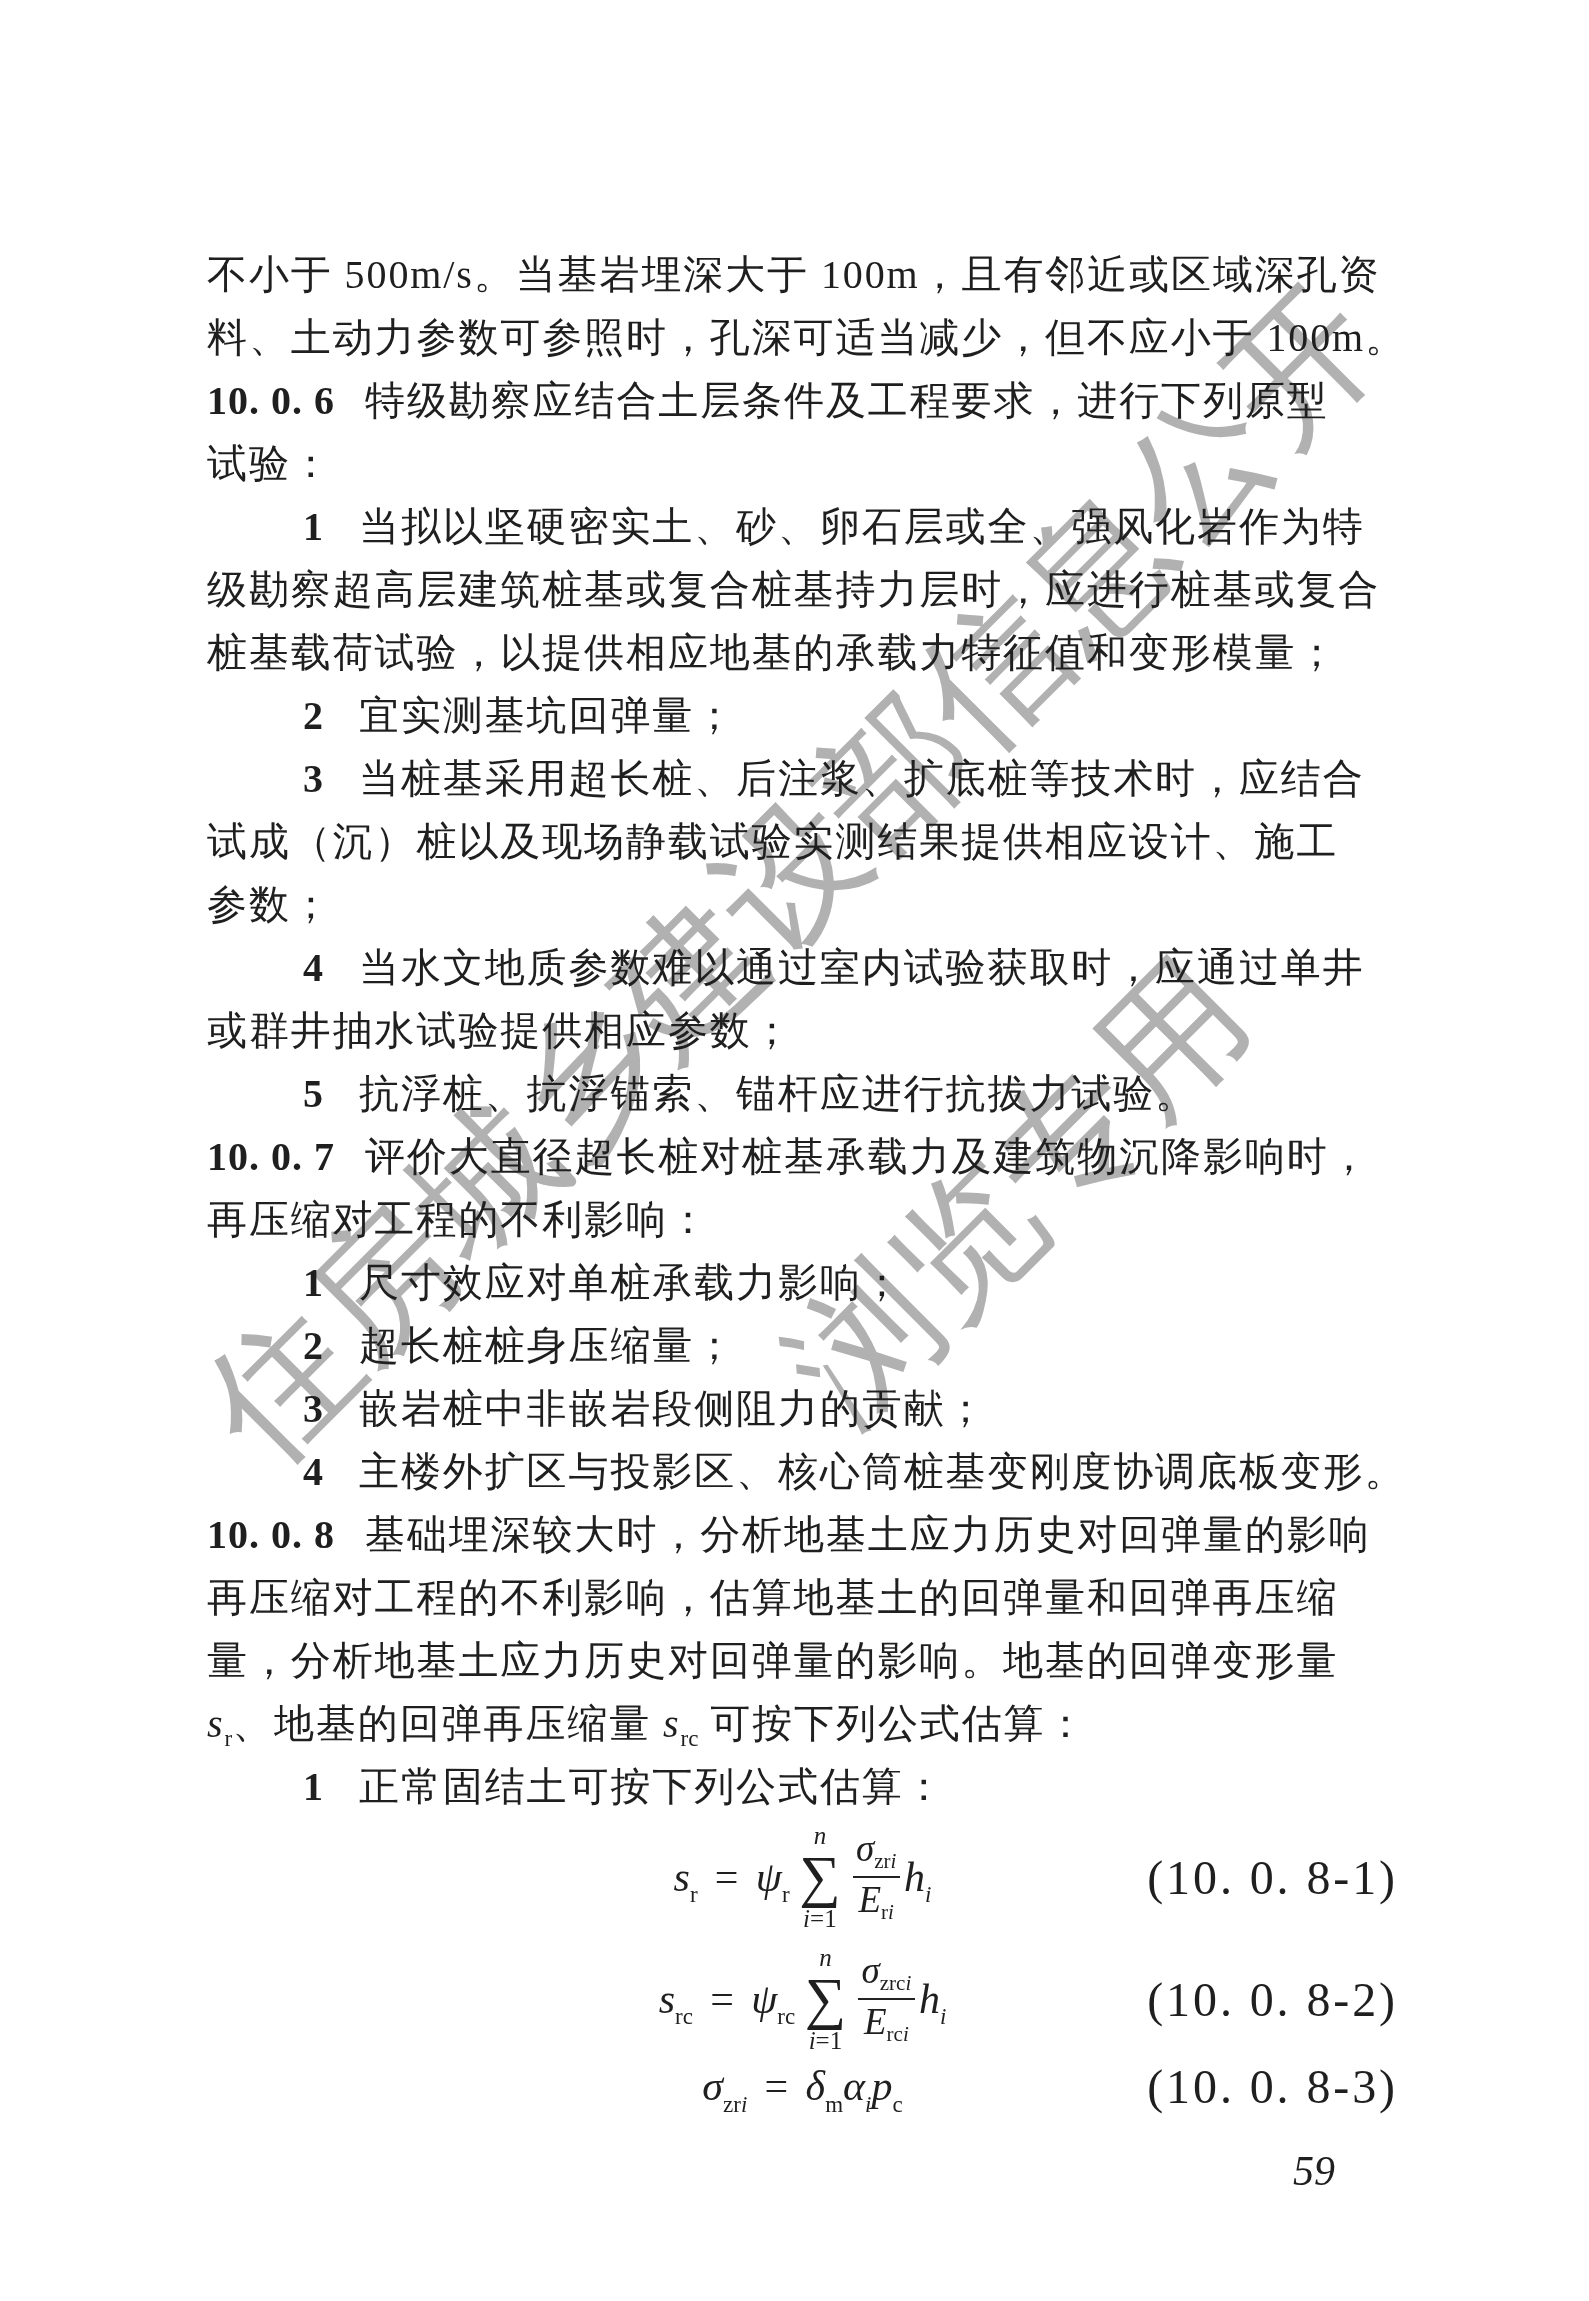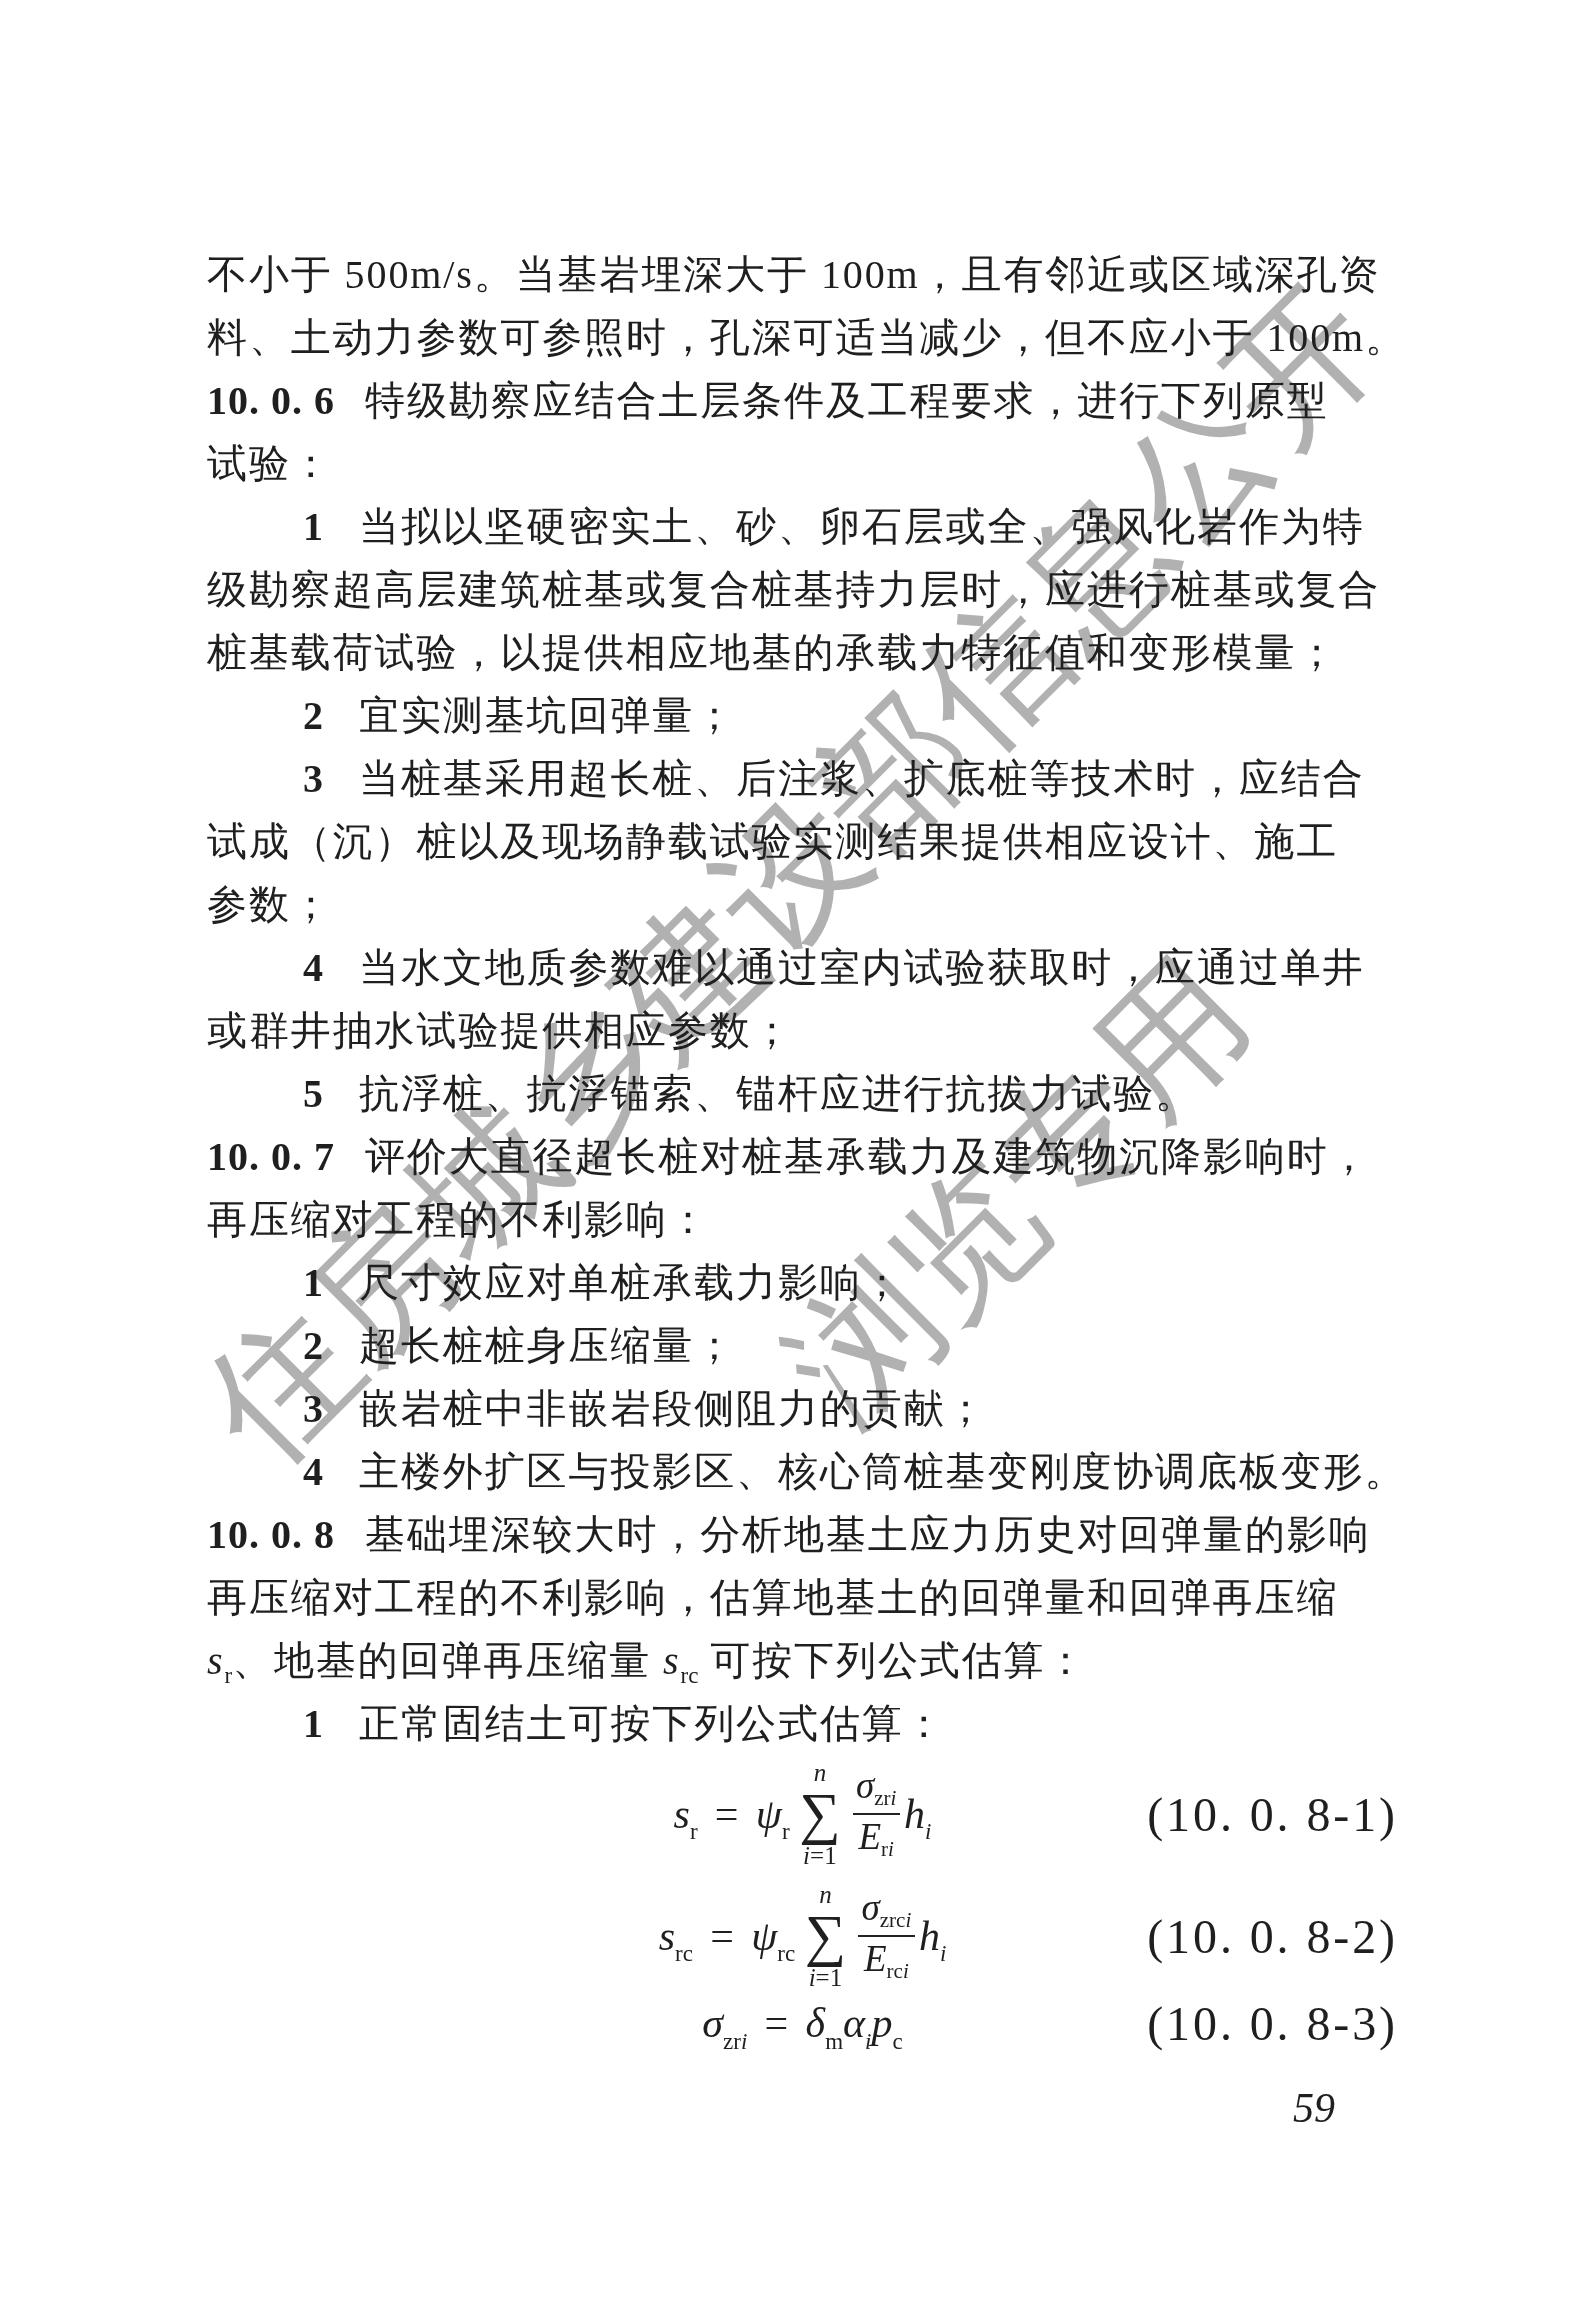--- a/index.html
+++ b/index.html
@@ -118,20 +118,21 @@
     <p class="line"><span>或群井抽水试验提供相应参数；</span></p>
     <p class="line item"><b class="num">5</b><span>抗浮桩、抗浮锚索、锚杆应进行抗拔力试验。</span></p>
     <p class="line"><b class="secnum">10. 0. 7</b><span>评价大直径超长桩对桩基承载力及建筑物沉降影响时，</span></p>
     <p class="line"><span>再压缩对工程的不利影响：</span></p>
     <p class="line item"><b class="num">1</b><span>尺寸效应对单桩承载力影响；</span></p>
     <p class="line item"><b class="num">2</b><span>超长桩桩身压缩量；</span></p>
     <p class="line item"><b class="num">3</b><span>嵌岩桩中非嵌岩段侧阻力的贡献；</span></p>
     <p class="line item"><b class="num">4</b><span>主楼外扩区与投影区、核心筒桩基变刚度协调底板变形。</span></p>
     <p class="line"><b class="secnum">10. 0. 8</b><span>基础埋深较大时，分析地基土应力历史对回弹量的影响</span></p>
     <p class="line"><span>再压缩对工程的不利影响，估算地基土的回弹量和回弹再压缩</span></p>
+    <p class="line"><span>量，分析地基土应力历史对回弹量的影响。地基的回弹变形量</span></p>
     <p class="line"><i>s</i><sub>r</sub><span>、地基的回弹再压缩量 </span><i>s</i><sub>rc</sub><span> 可按下列公式估算：</span></p>
     <p class="line item"><b class="num">1</b><span>正常固结土可按下列公式估算：</span></p>
   </main>
 
   <div class="formula-row fr1">
     <div class="fbody">
       <span class="fv">
           <i>s</i>
           <sub>r</sub>
         </span>

